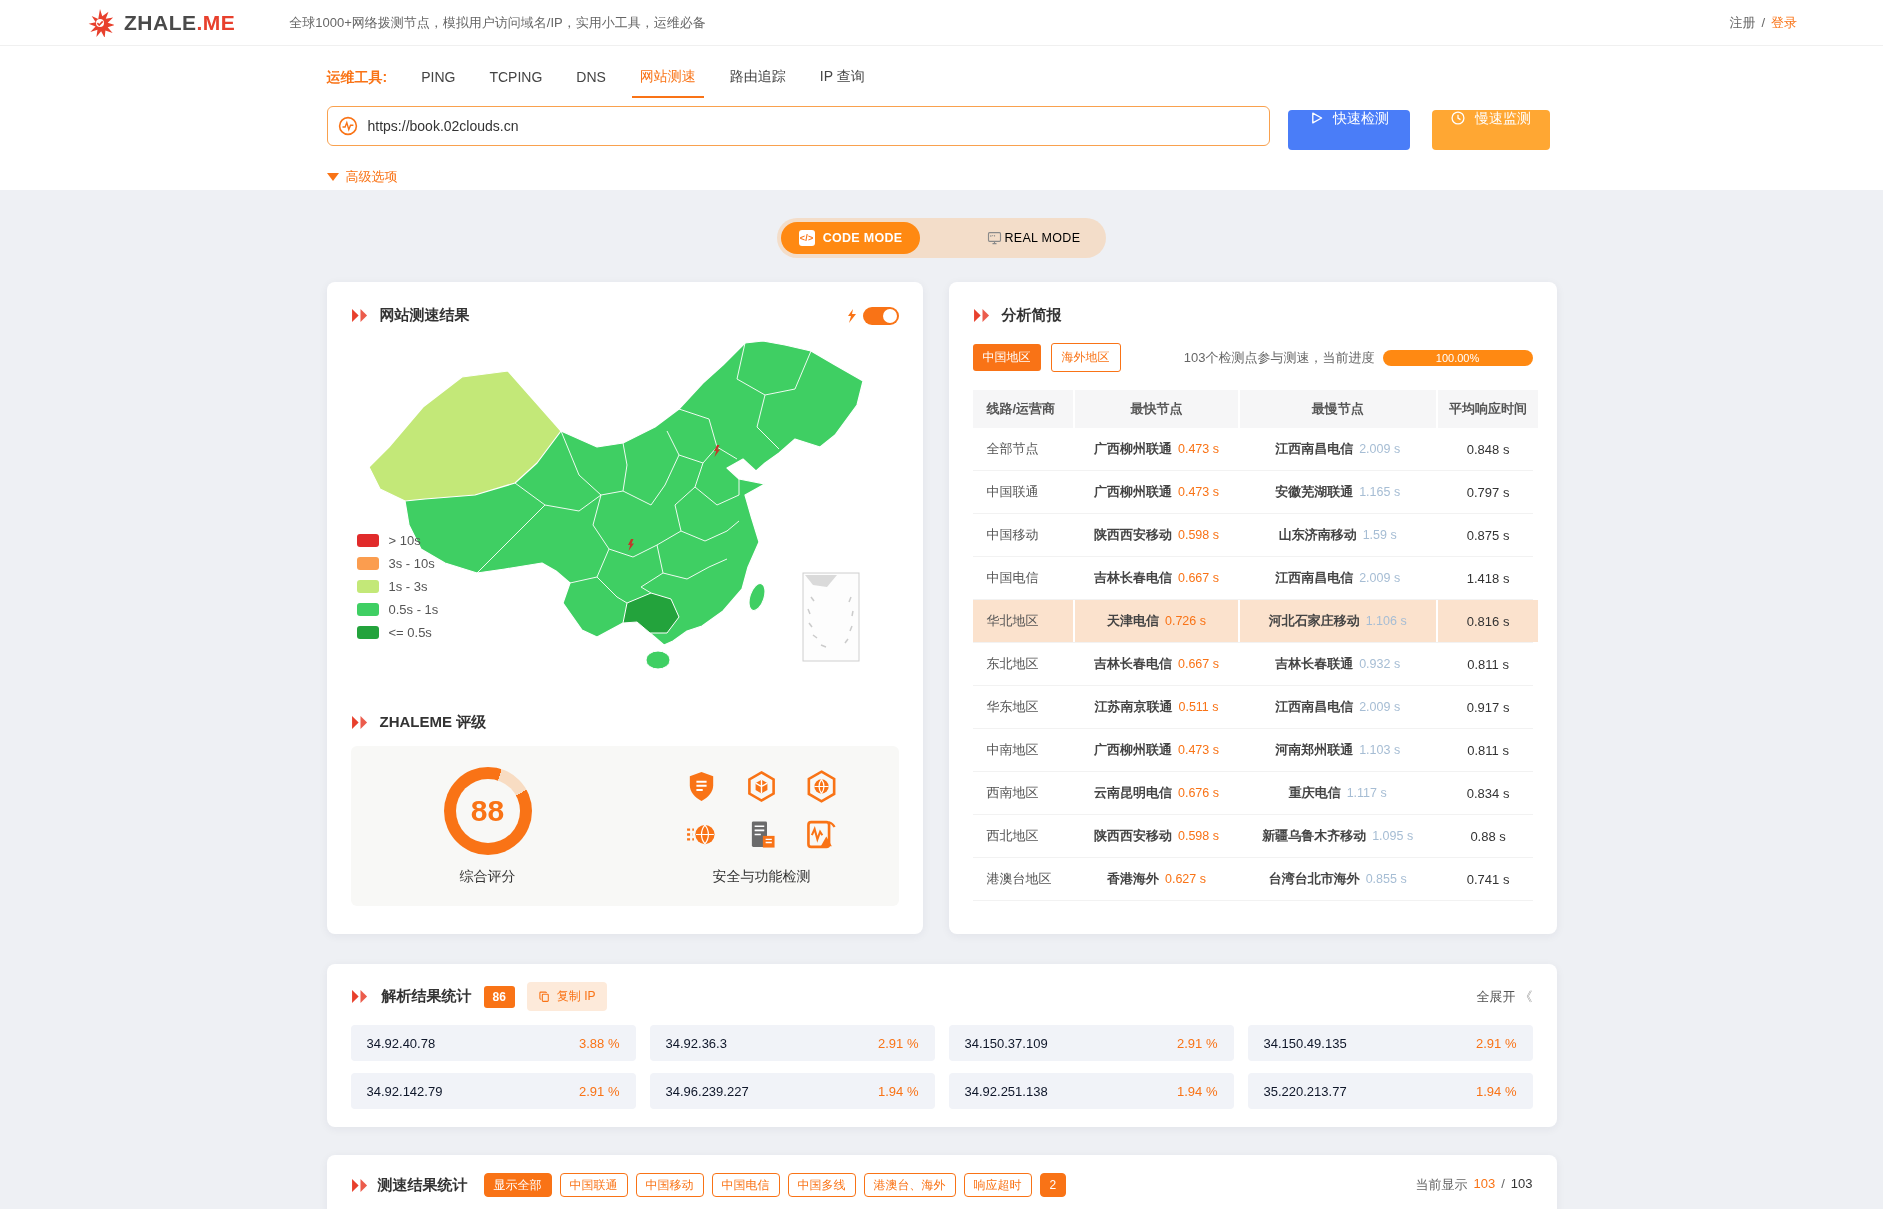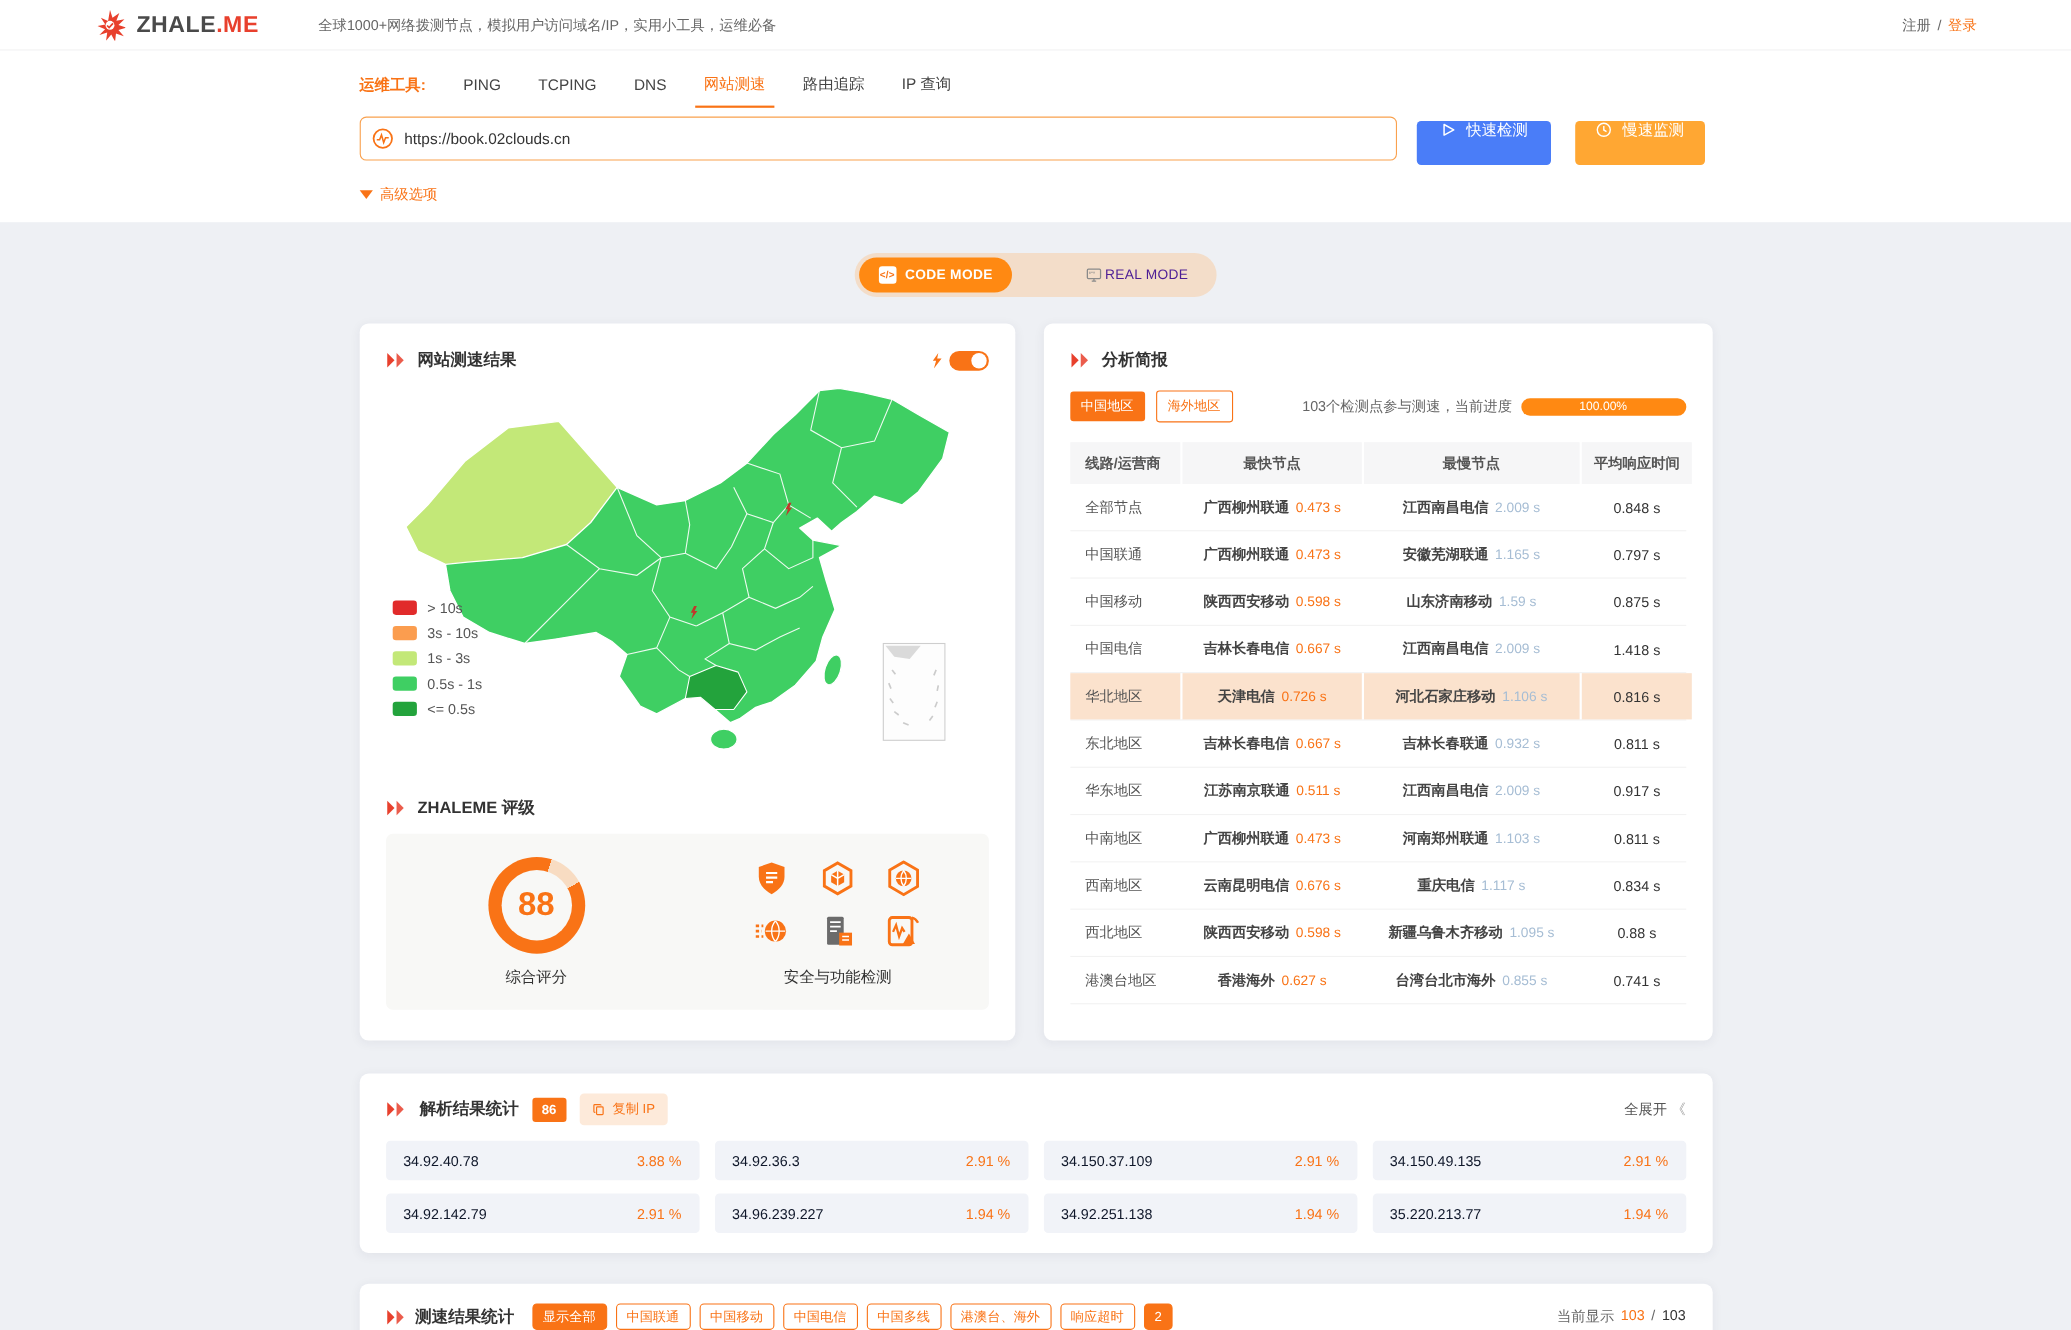--- a/index.html
+++ b/index.html
@@ -11,42 +11,42 @@
   .topbar { height:46px; background:#fff; border-bottom:1px solid #f0f0f0; display:flex; align-items:center; padding:0 86px; }
   .logo-wrap { display:flex; align-items:center; gap:10px; }
   .logo-text { font-size:21px; font-weight:700; color:#4a4a4a; letter-spacing:.5px; }
   .logo-text .dotme { color:#e8402d; }
   .tagline { margin-left:54px; font-size:13px; color:#666; }
   .auth { margin-left:auto; font-size:13px; color:#666; display:flex; gap:6px; align-items:center; }
   .auth .login { color:#f97316; }
   .auth span { cursor:pointer; }
 
   
-  .toolzone { background:#fff; padding:22px 0 16px 0; }
+  .toolzone { background:#fff; padding:22px 0 4px 0; }
   .tools-row { display:flex; align-items:center; gap:34px; font-size:14px; }
   .tools-label { color:#f97316; font-weight:700; }
   .tab { color:#444; cursor:pointer; position:relative; padding-bottom:2px; }
   .tab.active { color:#f97316; }
   .tab.active::after { content:''; position:absolute; left:-8px; right:-8px; bottom:-10px; height:2px; background:#f97316; }
   .input-row { display:flex; align-items:center; margin-top:18px; }
   .url-box { position:relative; width:943px; height:48px; }
   .url-box .pulse-ic { position:absolute; left:11px; top:10px; }
   .url-input { width:100%; height:40px; border:1px solid #f9a14e; border-radius:6px; padding:0 12px 0 40px; font-size:14px; color:#333; outline:none; font-family:inherit; background:#fff; }
   .btn { height:40px; border:none; border-radius:4px; color:#fff; font-size:14px; display:flex; justify-content:center; gap:9px; cursor:pointer; font-family:inherit; }
   .btn-quick { width:122px; margin-left:18px; background:#4a7df8; }
   .btn-slow  { width:118px; margin-left:22px; background:#ffa733; }
   .adv-row { margin-top:14px; display:flex; align-items:center; gap:7px; font-size:13px; color:#f97316; cursor:pointer; width:fit-content;text-align:center; }
   .tri-down { width:0; height:0; border-left:6px solid transparent; border-right:6px solid transparent; border-top:8px solid #f97316; }
 
   
   .mode-row { display:flex; justify-content:center; margin-top:28px; }
   .mode-pill { background:#f3ddc9; border-radius:22px; padding:4px; display:flex; align-items:center; }
   .mode-code { background:#ff8912; border-radius:17px; height:32px; padding:0 18px; display:flex; align-items:center; gap:8px; color:#fff; font-size:12.5px; font-weight:700; letter-spacing:.3px; cursor:pointer; }
   .code-ic { width:16px; height:16px; background:#fff; border-radius:3px; color:#f97316; font-size:9px; font-weight:700; display:flex; align-items:center; justify-content:center; }
-  .mode-real { display:flex; align-items:center; gap:1px; padding:0 22px; color:#4c1d95; font-size:12.5px; letter-spacing:.3px; cursor:pointer;margin-left:44px; }
+  .mode-real { display:flex; align-items:center; gap:1px; padding:0 22px; color:#000000; font-size:12.5px; letter-spacing:.3px; cursor:pointer;margin-left:44px; }
 
   
   .cards-row { display:flex; gap:26px; margin-top:24px; align-items:stretch; }
   .card { background:#fff; border-radius:8px; box-shadow:0 2px 10px rgba(30,40,60,.06); }
   .map-card { width:596px; height:652px; padding:24px; position:relative; }
   .analysis-card { width:608px; height:652px; padding:24px; }
   .card-head { display:flex; align-items:center; gap:10px; }
   .card-title { font-size:15px; font-weight:700; color:#333; }
   .head-right { margin-left:auto; display:flex; align-items:center; gap:6px; }
   .toggle { width:36px; height:18px; background:#f97316; border-radius:9px; position:relative; cursor:pointer; }

